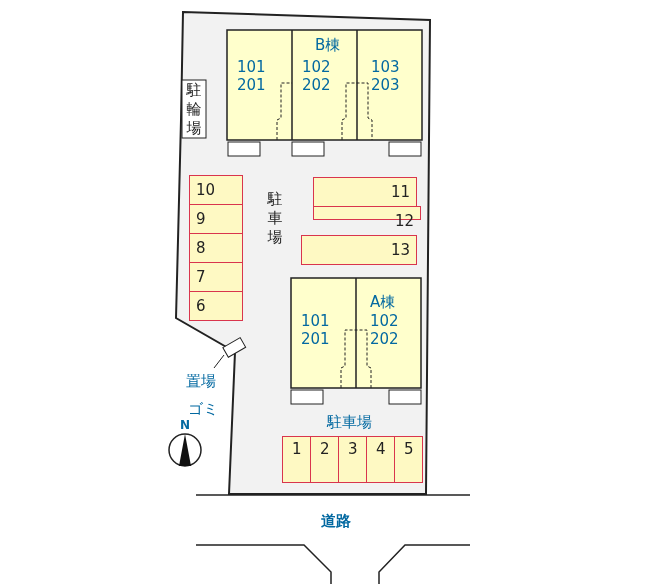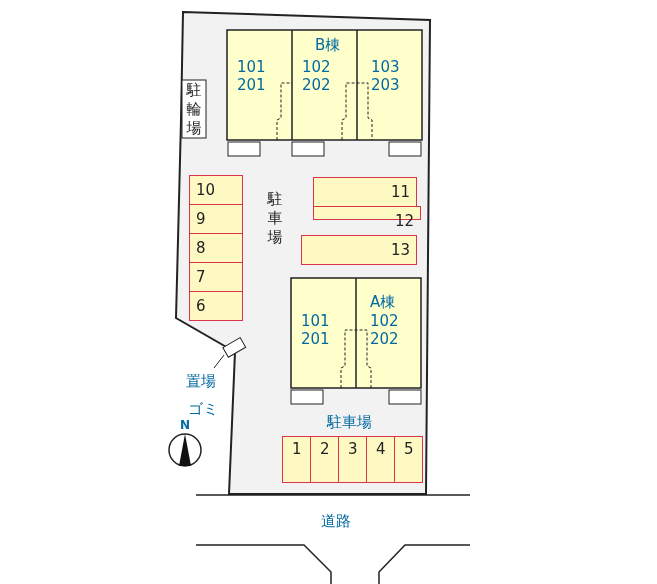--- a/index.html
+++ b/index.html
@@ -94,21 +94,21 @@
   <div>場</div>
 </div>
 
 <div class="lbl" style="left:188px;top:364px;margin-top:36px;">ゴミ</div>
 <div class="lbl" style="left:186px;top:372px;">置場</div>
 
 <div class="lbl" style="left:327px;top:413px;">駐車場</div>
 
 <div class="lbl" style="left:180px;top:416px;font-size:12px;font-weight:bold;">N</div>
 
-<div class="lbl" style="left:321px;top:512px;">道路</div>
+<div class="lbl" style="left:321px;top:512px;font-weight:bold;">道路</div>
 
 <div class="stall" style="left:189px;top:175px;width:54px;height:30px;">
     <span style="left:6px;top:5px;">10</span>
   </div>
 <div class="stall" style="left:189px;top:204px;width:54px;height:30px;">
     <span style="left:6px;top:5px;">9</span>
   </div>
 <div class="stall" style="left:189px;top:233px;width:54px;height:30px;">
     <span style="left:6px;top:5px;">8</span>
   </div>

